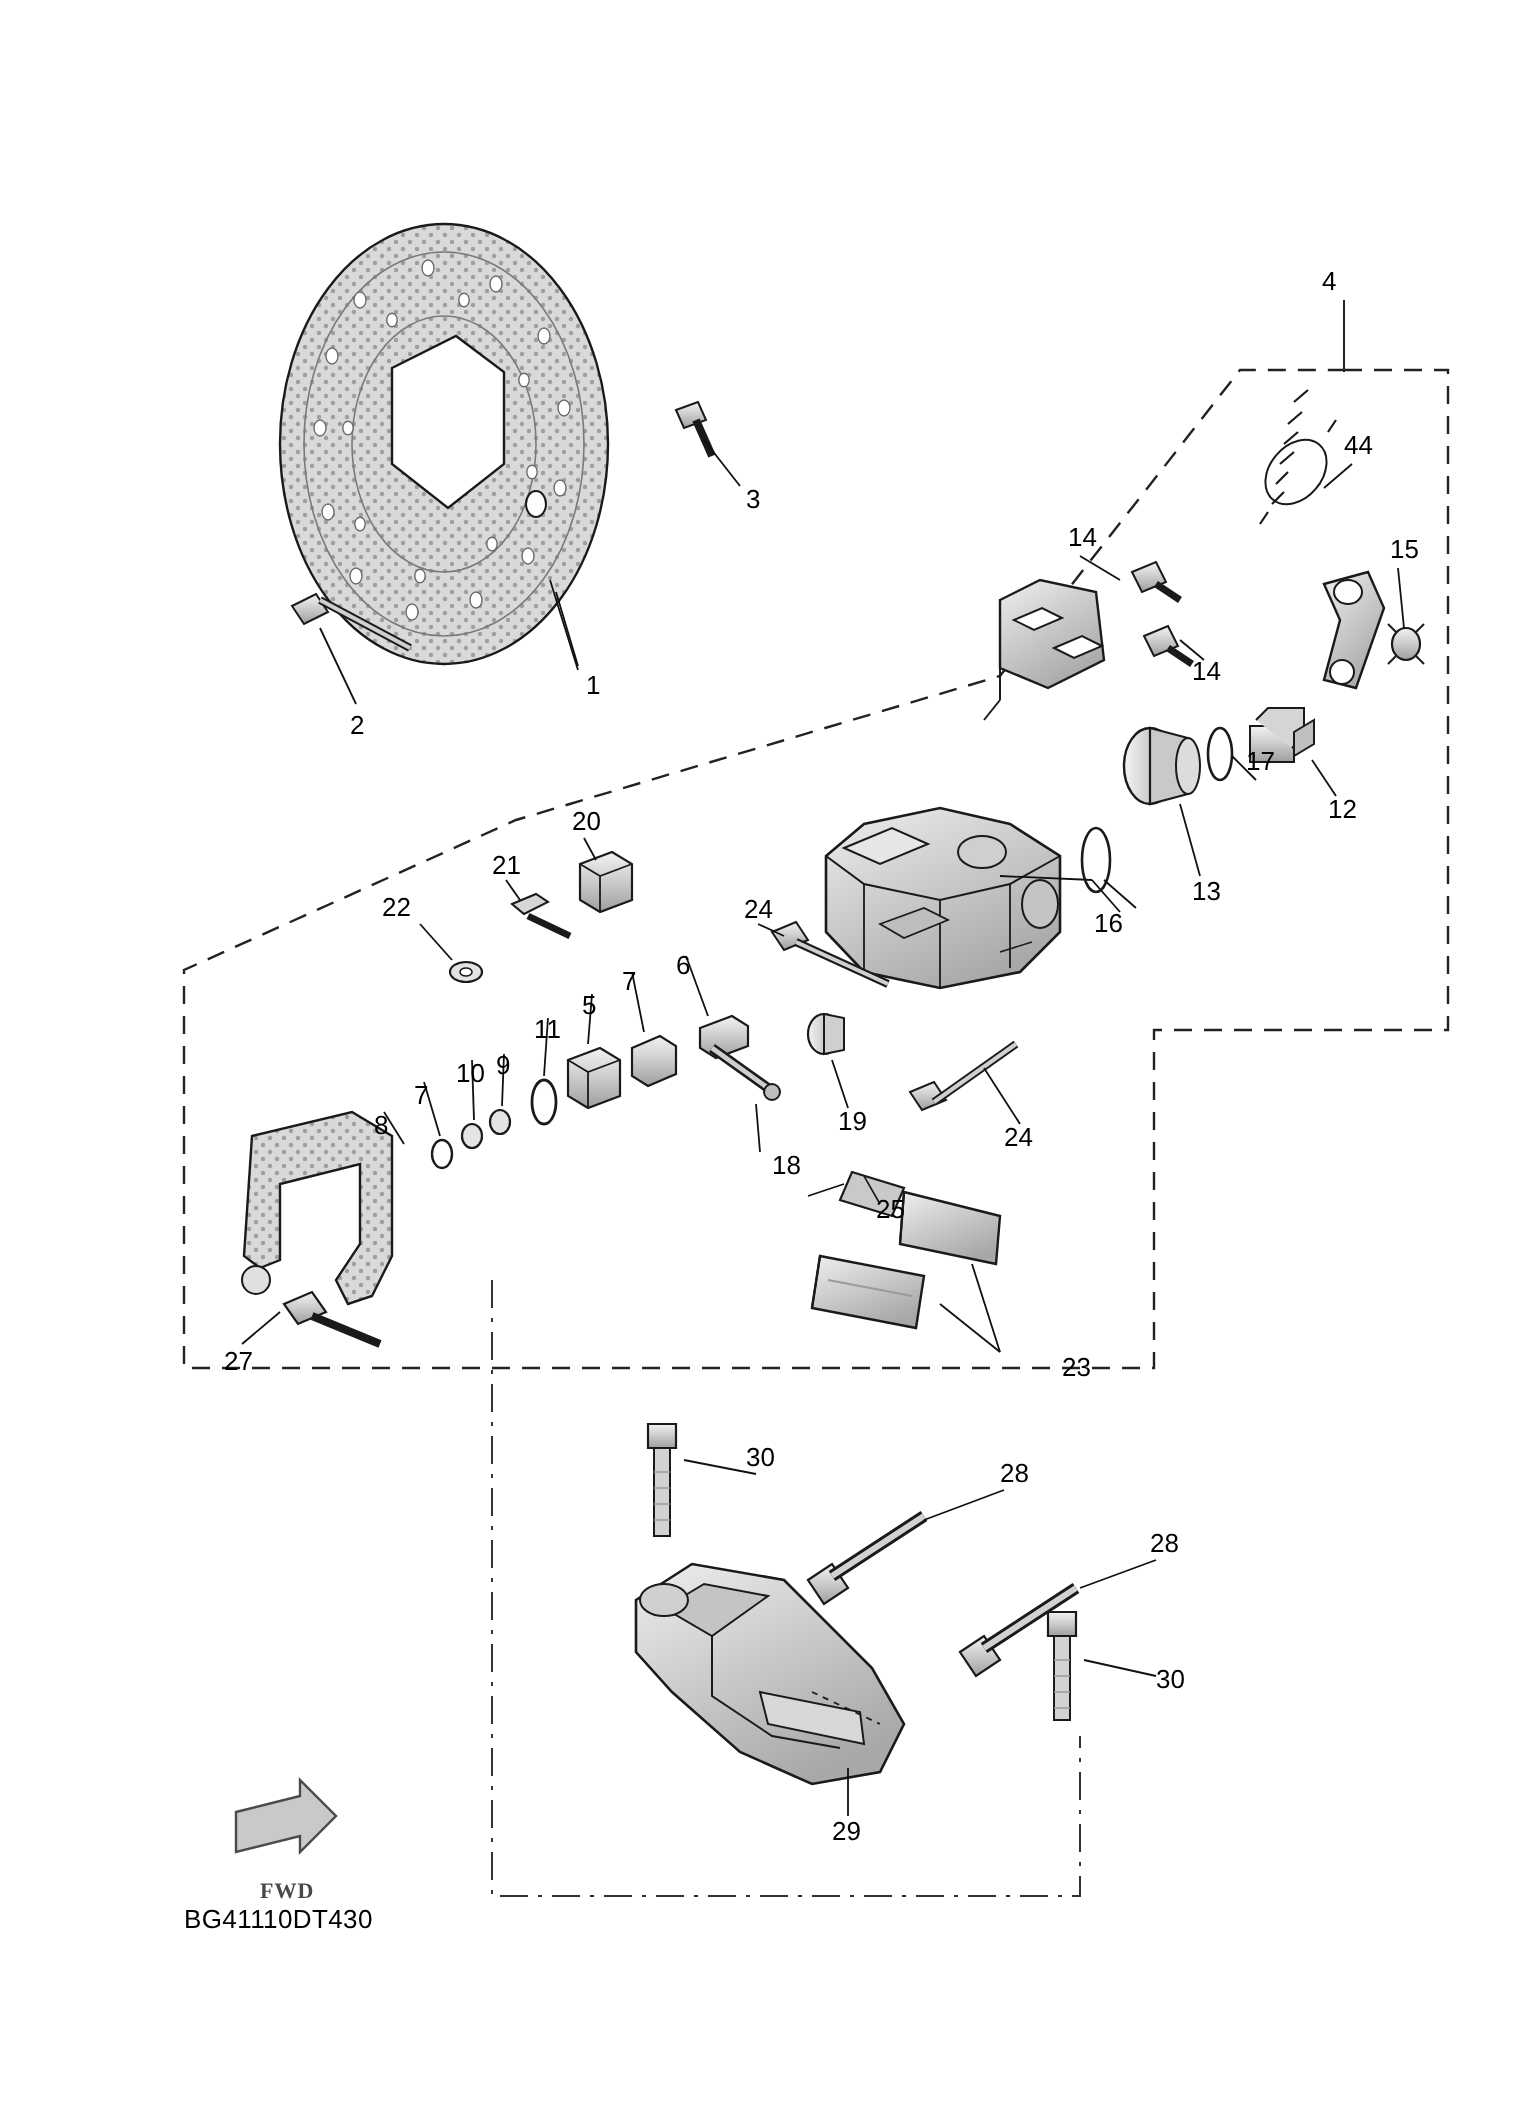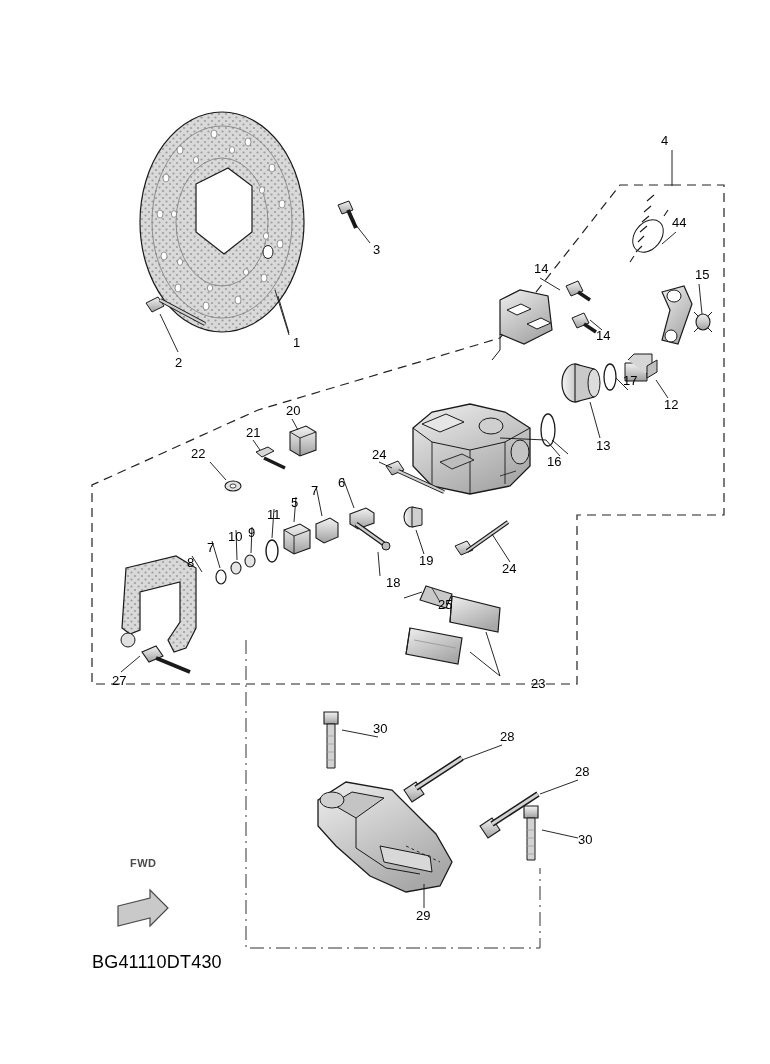--- a/index.html
+++ b/index.html
@@ -28,21 +28,21 @@
     position: absolute;
     font-family: "Liberation Sans", sans-serif;
     font-size: 13px;
     color: #000000;
     white-space: nowrap;
     line-height: 1;
   }
   .partcode {
     position: absolute;
     font-family: "Liberation Sans", sans-serif;
-    font-size: 18px;
+    font-size: 13px;
     color: #000000;
     letter-spacing: 0.2px;
     white-space: nowrap;
   }
   .fwd-label {
     position: absolute;
     font-family: "Liberation Sans", sans-serif;
     font-size: 11px;
     font-weight: bold;
     color: #4a4a4a;
@@ -371,17 +371,17 @@
   <div class="callout" style="left:502px; top:562px;">24</div>
   <div class="callout" style="left:399px; top:598px;margin-left:39px;">25</div>
   <div class="callout" style="left:672px; top:216px;">44</div>
   <div class="callout" style="left:112px; top:674px;">27</div>
   <div class="callout" style="left:500px; top:730px;">28</div>
   <div class="callout" style="left:575px; top:765px;">28</div>
   <div class="callout" style="left:416px; top:909px;">29</div>
   <div class="callout" style="left:373px; top:722px;">30</div>
   <div class="callout" style="left:578px; top:833px;">30</div>
 
-  <div class="fwd-label" style="left:130px; top:857px;">FWD</div>
+  <div class="fwd-label" style="left:130px; top:940px;font-family:Liberation Serif, serif;">FWD</div>
 
   <div class="partcode" style="left:92px; top:952px;">BG41110DT430</div>
 
 </div>
 
 </body></html>

